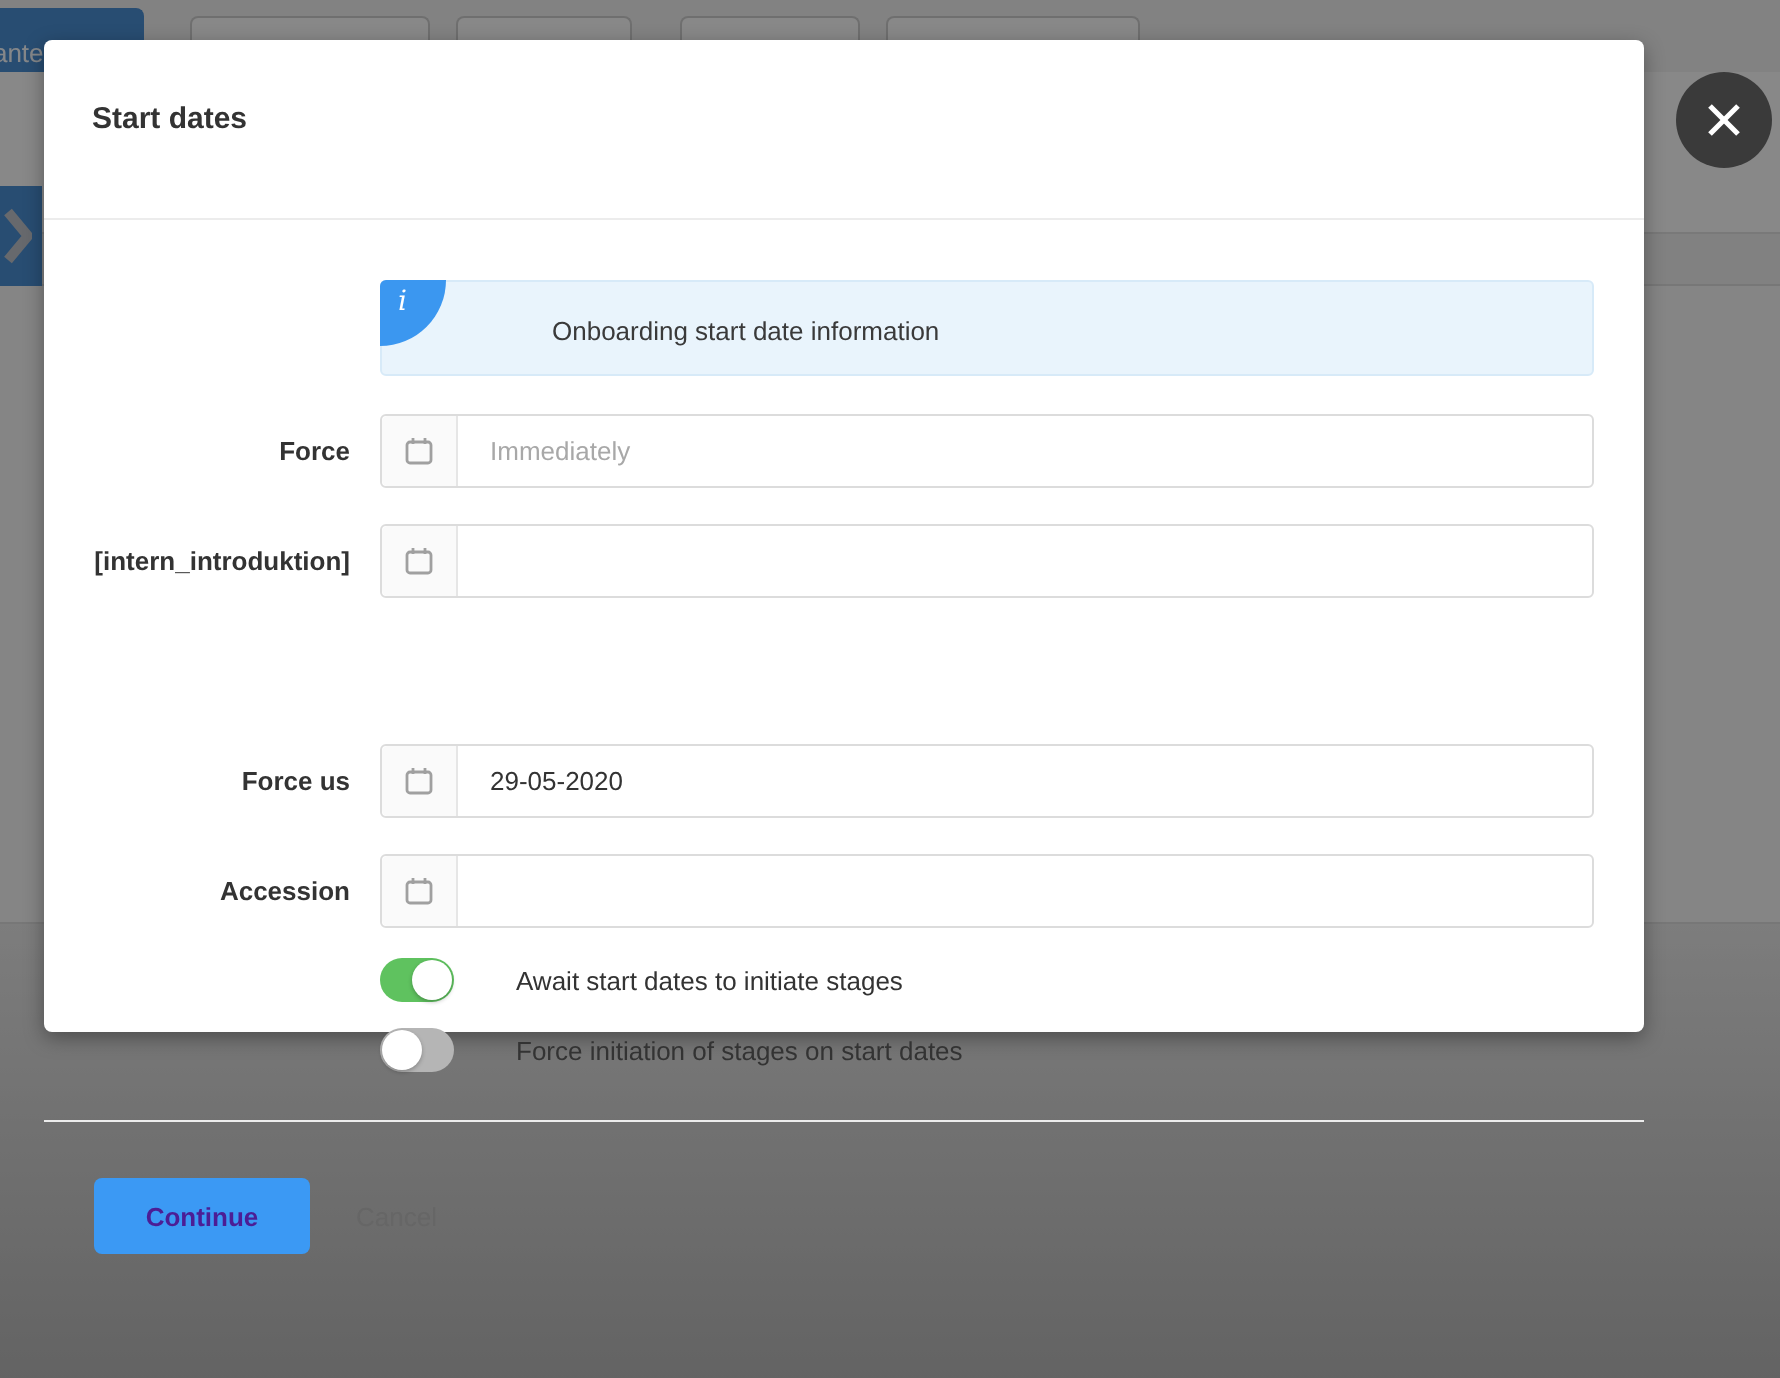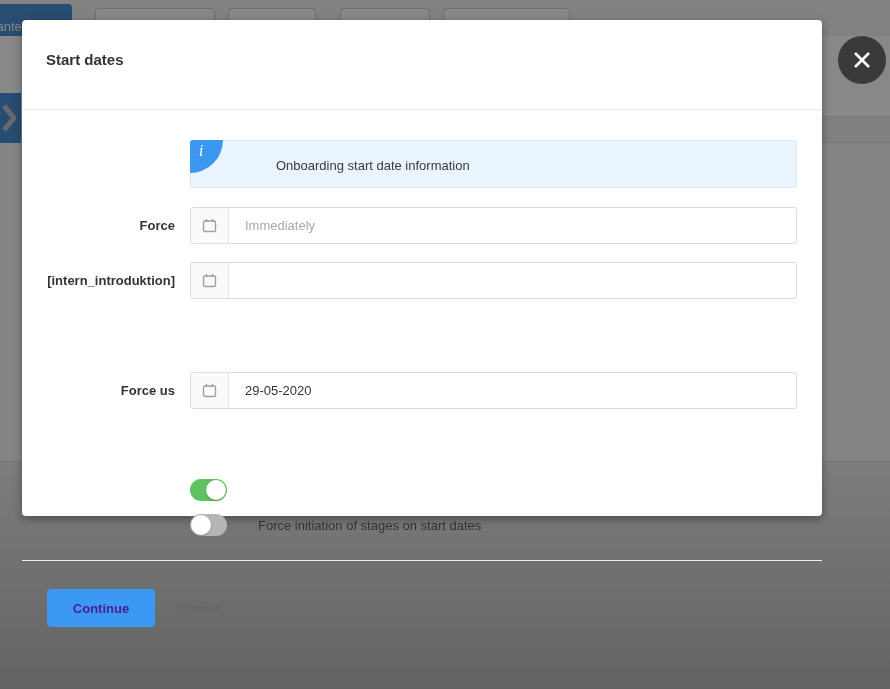--- a/index.html
+++ b/index.html
@@ -183,25 +183,39 @@
           <svg width="15" height="15" viewBox="0 0 15 15">
             <rect x="1.5" y="3" width="12" height="10.5" rx="1.5" fill="none" stroke="#a0a0a0" stroke-width="1.4"></rect>
             <line x1="4.5" y1="1" x2="4.5" y2="4" stroke="#a0a0a0" stroke-width="1.4"></line>
             <line x1="10.5" y1="1" x2="10.5" y2="4" stroke="#a0a0a0" stroke-width="1.4"></line>
           </svg>
         </div>
         <input class="date-input" type="text" value="29-05-2020" style="">
       </div>
     </div>
 
+    <div class="form-row row-4">
+      <div class="field-label">Accession</div>
+      <div class="input-group">
+        <div class="input-addon">
+          <svg width="15" height="15" viewBox="0 0 15 15">
+            <rect x="1.5" y="3" width="12" height="10.5" rx="1.5" fill="none" stroke="#a0a0a0" stroke-width="1.4"></rect>
+            <line x1="4.5" y1="1" x2="4.5" y2="4" stroke="#a0a0a0" stroke-width="1.4"></line>
+            <line x1="10.5" y1="1" x2="10.5" y2="4" stroke="#a0a0a0" stroke-width="1.4"></line>
+          </svg>
+        </div>
+        <input class="date-input" type="text" placeholder="" style="">
+      </div>
+    </div>
 
     <div class="toggle-row toggle-row-0">
       <div class="toggle on">
         <div class="knob"></div>
       </div>
+      <div class="toggle-label">Await start dates to initiate stages</div>
     </div>
     <div class="toggle-row toggle-row-1">
       <div class="toggle off">
         <div class="knob"></div>
       </div>
       <div class="toggle-label">Force initiation of stages on start dates</div>
     </div>
 
     <div class="modal-footer">
       <button class="continue-btn">Continue</button>

